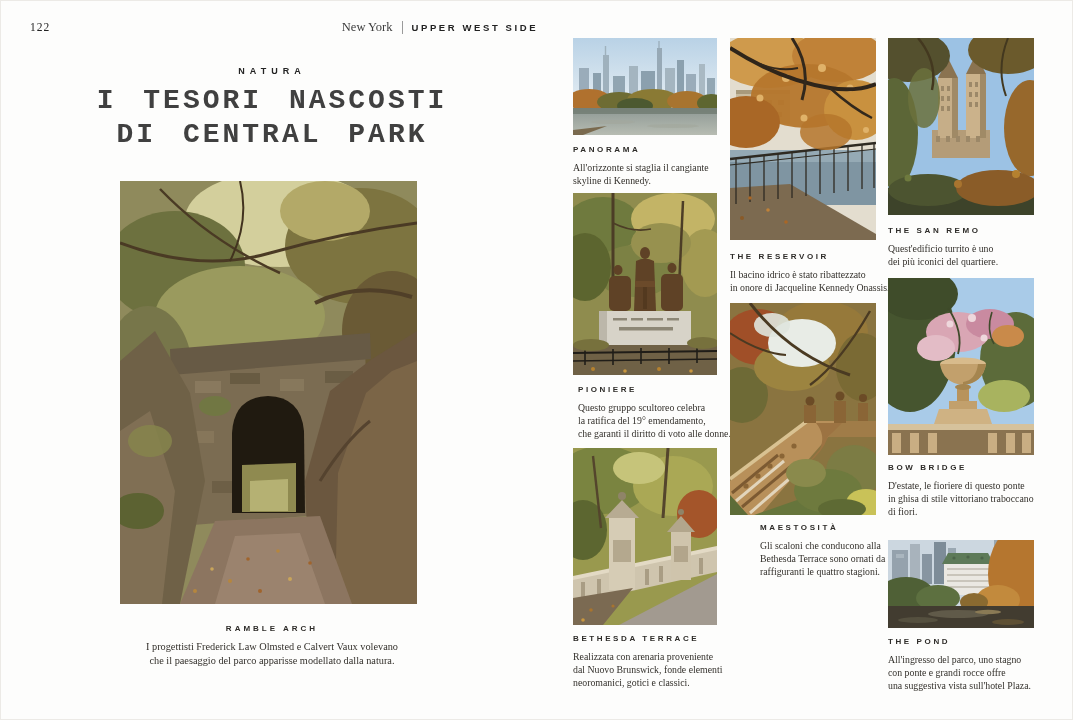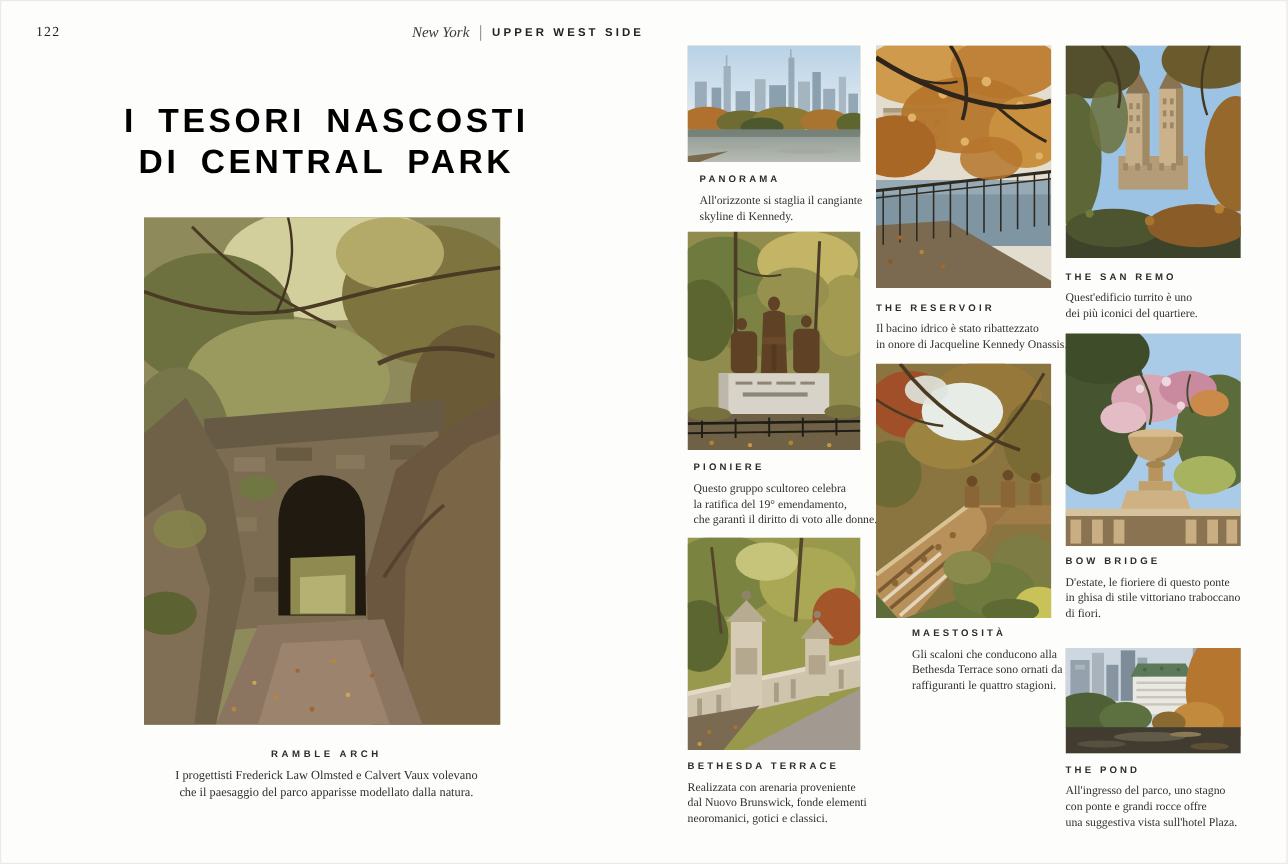--- a/index.html
+++ b/index.html
@@ -6,31 +6,31 @@
   .spread{
     position:relative; width:1073px; height:720px; background:#fdfdfc;
     font-family:"Liberation Serif", serif; color:#2b2823; overflow:hidden;
     box-shadow:inset 0 0 0 1px #eceae6;
   }
   
   .folio{position:absolute; left:30px; top:21px; font-family:"Liberation Serif",serif;
     font-weight:400; font-size:11.5px; letter-spacing:1px; color:#222;}
   .running-head{position:absolute; left:330px; top:20px; width:220px; display:flex;
     align-items:center; justify-content:center; gap:9px;}
-  .rh-mag{font-family:"Liberation Serif",serif; font-style:italic; font-size:12.5px; color:#3c3c3c;}
+  .rh-mag{font-family:"Liberation Serif",serif; font-size:12.5px; color:#3c3c3c;}
   .rh-sep{width:1px; height:13px; background:#9a9a9a;}
   .rh-sec{font-family:"Liberation Sans",sans-serif; font-weight:700; font-size:9.5px;
     letter-spacing:2.6px; color:#222;}
   
   .kicker{position:absolute; left:60px; top:66px; width:424px; text-align:center;
     font-family:"Liberation Sans",sans-serif; font-weight:700; font-size:9px;
     letter-spacing:5px; color:#232323;}
   .main-title{position:absolute; left:48px; top:84px; width:448px; text-align:center;
-    font-family:Liberation Sans, sans-serif; font-weight:700; font-size:28px;
-    line-height:34px; letter-spacing:3px; word-spacing:7px; color:#000000;}
+    font-family:Liberation Mono, monospace; font-weight:700; font-size:28px;
+    line-height:34px; letter-spacing:3px; word-spacing:7px; color:#404040;}
   
   .photo{position:absolute; overflow:hidden; background:#c9c2ae;}
   .photo svg{display:block; width:100%; height:100%;}
   
   .cap{position:absolute;}
   .cap-h{font-family:"Liberation Sans",sans-serif; font-weight:700; font-size:8px;
     letter-spacing:2.6px; color:#2e2c29; margin-bottom:7px;}
   .cap-b{font-family:"Liberation Serif",serif; font-size:9.8px; line-height:13px;
     color:#33302b; white-space:pre-line;}
   .cap-center{text-align:center;}
@@ -42,20 +42,21 @@
 
 <div class="spread">
 
   <div class="folio">122</div>
   <div class="running-head">
     <span class="rh-mag">New York</span>
     <span class="rh-sep"></span>
     <span class="rh-sec">UPPER WEST SIDE</span>
   </div>
 
+  <div class="kicker">NATURA</div>
   <div class="main-title">
     <span>I TESORI NASCOSTI</span><br>
     <span>DI CENTRAL PARK</span>
   </div>
 
   <figure class="photo" style="left:120px; top:181px; width:297px; height:423px; margin:0;">
     <svg viewBox="0 0 297 423" preserveAspectRatio="none">
       <rect width="297" height="423" fill="#8f8a5c"></rect>
       <ellipse cx="160" cy="38" rx="95" ry="48" fill="#d3cf9c"></ellipse>
       <ellipse cx="55" cy="85" rx="70" ry="55" fill="#6d713f"></ellipse>
@@ -141,21 +142,21 @@
         <ellipse cx="114" cy="63" rx="20" ry="10" fill="#a8742f"></ellipse>
       <ellipse cx="138" cy="65" rx="14" ry="9" fill="#5e6630"></ellipse>
         <ellipse cx="62" cy="68" rx="18" ry="8" fill="#4c5930"></ellipse>
       <rect y="70" width="144" height="27" fill="url(#watA)"></rect>
       <rect y="70" width="144" height="6" fill="#6f7a70" opacity="0.8"></rect>
       <ellipse cx="40" cy="84" rx="22" ry="2" fill="#a3a89d" opacity="0.8"></ellipse>
       <ellipse cx="100" cy="88" rx="26" ry="2" fill="#a3a89d" opacity="0.7"></ellipse>
       <path d="M0,92 L34,88 L10,97 L0,97 Z" fill="#7a6a4e"></path>
     </svg>
   </figure>
-  <div class="cap" style="left:573px; top:145px; width:165px;margin-left:10px;">
+  <div class="cap" style="left:573px; top:145px; width:165px;">
     <div class="cap-h">PANORAMA</div>
     <div class="cap-b">All'orizzonte si staglia il cangiante
 skyline di Kennedy.</div>
   </div>
 
   <figure class="photo" style="left:573px; top:193px; width:144px; height:182px; margin:0;">
     <svg viewBox="0 0 144 182" preserveAspectRatio="none">
       <rect width="144" height="182" fill="#8f8c4e"></rect>
       <ellipse cx="30" cy="32" rx="38" ry="28" fill="#6f7a3e"></ellipse>
       <ellipse cx="100" cy="26" rx="42" ry="26" fill="#c3b466"></ellipse>

